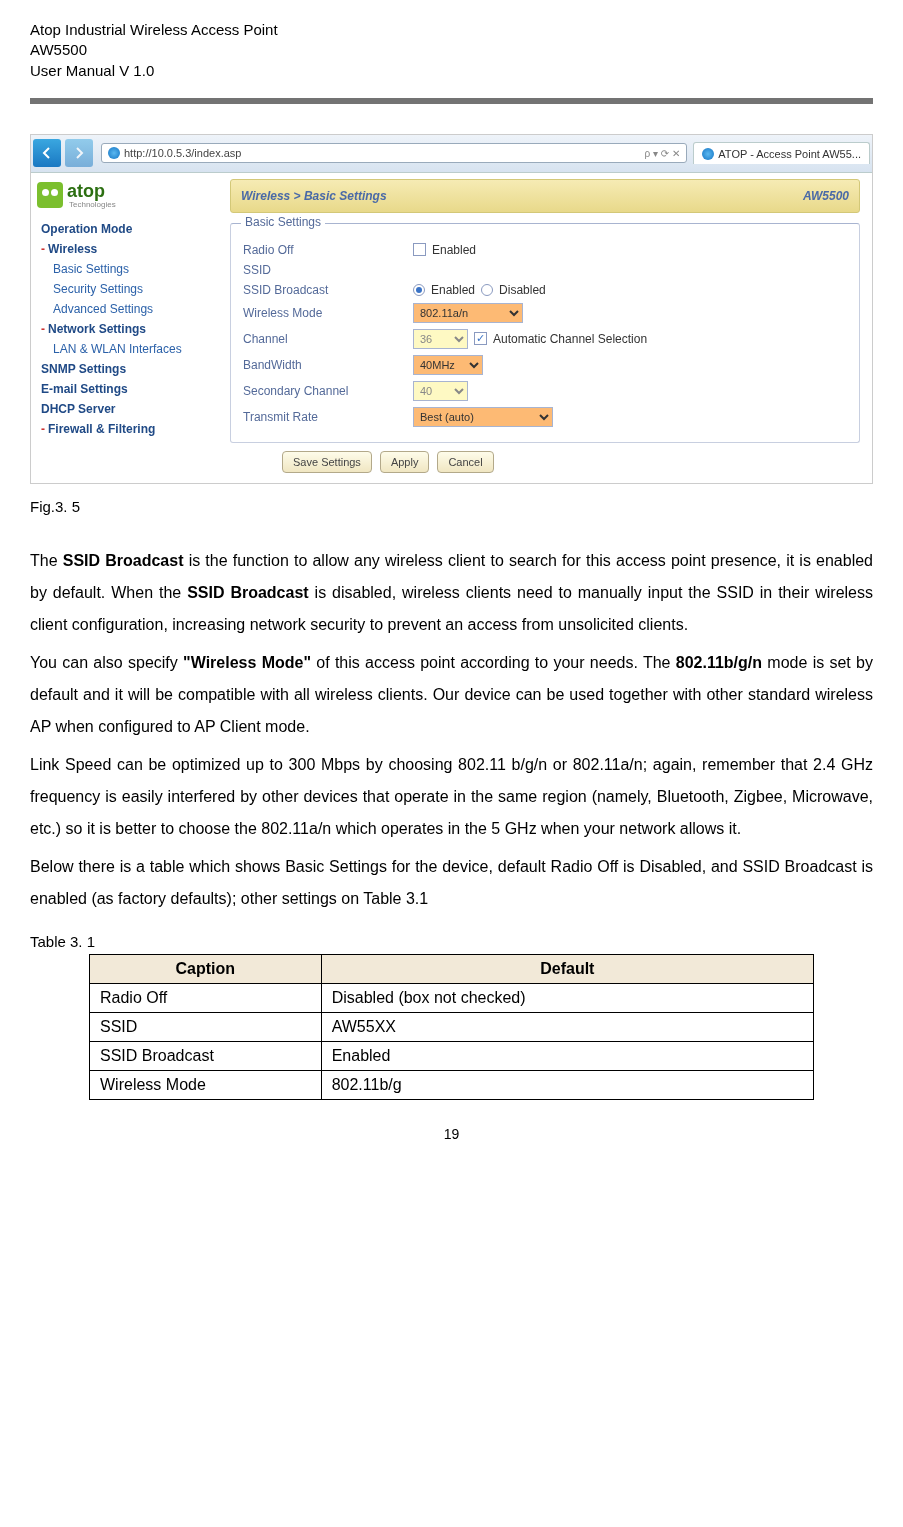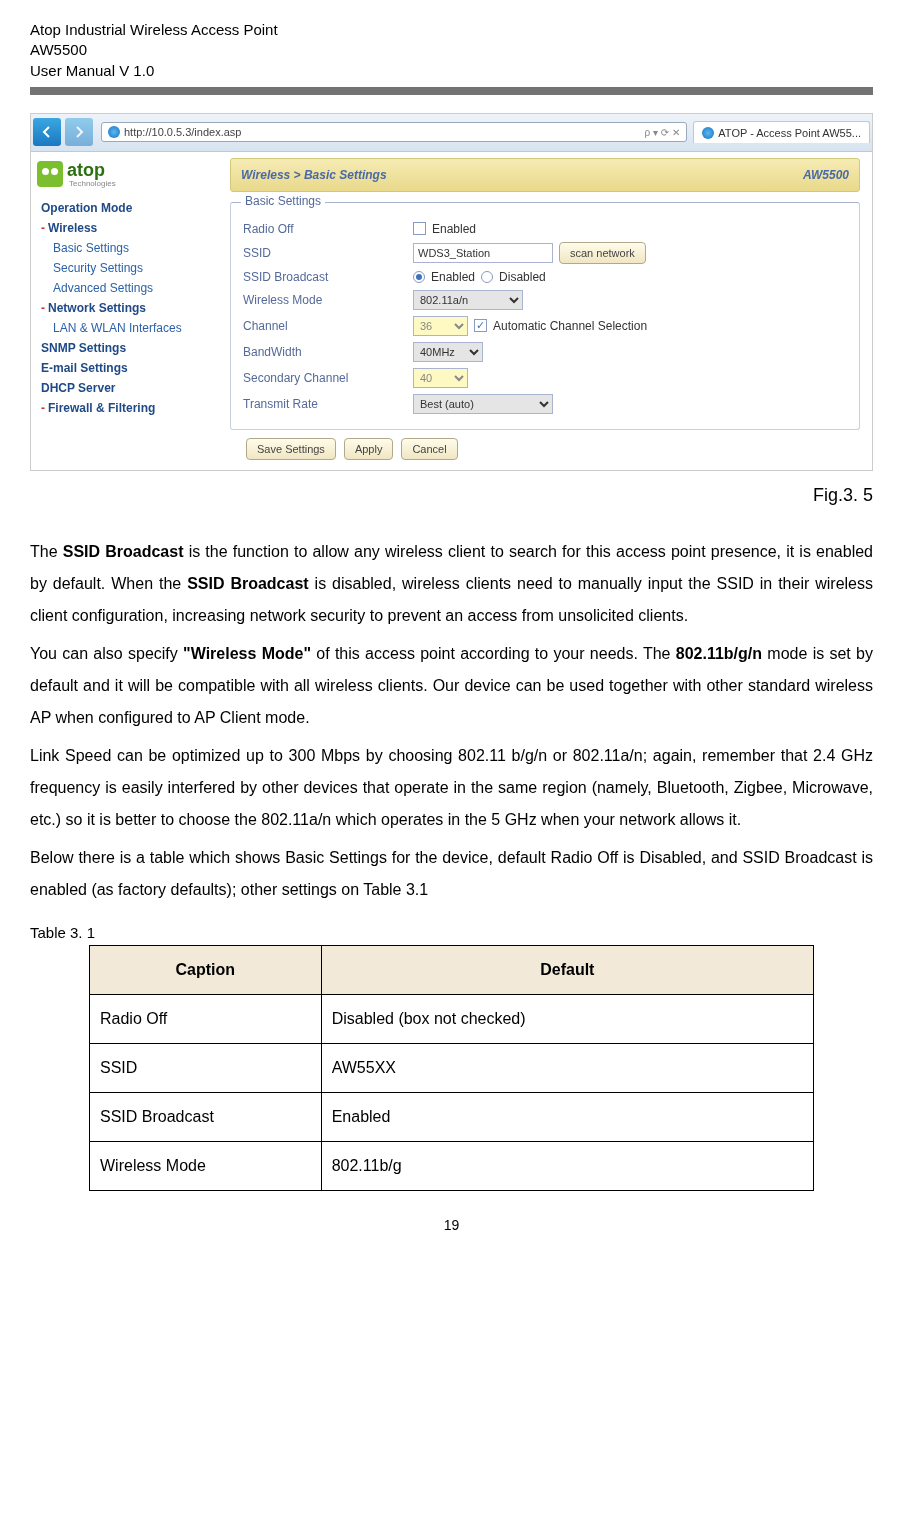--- a/index.html
+++ b/index.html
@@ -5,23 +5,23 @@
   * { box-sizing: border-box; margin: 0; padding: 0; }
   body {
     font-family: Arial, sans-serif;
     background: #fff;
     color: #000;
     width: 903px;
     margin: 0 auto;
     padding: 20px 30px 20px 30px;
   }
   .header-block {
-    border-bottom: 8px solid #737373;
-    padding-bottom: 6px;
-    margin-bottom: 18px;
+    border-bottom: 6px solid #737373;
+    padding-bottom: 17px;
+    margin-bottom: 30px;
   }
   .header-block p {
     font-size: 15px;
     line-height: 1.35;
   }
   
   .screenshot {
     border: 1px solid #ccc;
     margin: 8px 0 14px 0;
     background: #fff;
@@ -158,38 +158,38 @@
     border:1px solid #a8b4d0;
     background:#fff;
     height:20px;
     padding:0 4px;
     font-size:11px;
     color:#333;
     width:140px;
   }
   .select-input {
     border:1px solid #a8b4d0;
-    background:#e5e5e5;
+    background:#fdba74;
     height:20px;
     font-size:11px;
     color:#333;
     padding:0 2px;
   }
   .select-input.disabled { background:#fef9c3; color:#888; }
   .btn-grey {
     border:1px solid #b3a98a;
     background:linear-gradient(#fefcea,#f0e6c2);
     height:22px;
     padding:0 10px;
     font-size:11px;
     border-radius:4px;
     color:#444;
     cursor:pointer;
   }
-  .btn-row { display:flex; gap:8px; padding-left:16px; }
+  .btn-row { display:flex; gap:8px; padding-left:16px;margin-left:36px; }
   .checkbox-mock {
     width:13px; height:13px;
     border:1px solid #8a9ac0;
     background:#fff;
     display:inline-block;
   }
   .checkbox-mock.checked::after {
     content:"✓";
     color:#3a73c6;
     font-size:11px;
@@ -207,22 +207,22 @@
   .radio-mock.checked::after {
     content:"";
     position:absolute;
     width:6px; height:6px;
     background:#3a73c6;
     border-radius:50%;
     top:2px; left:2px;
   }
   
   .fig-caption {
-    text-align:right;
-    font-size:18px;
+    text-align:left;
+    font-size:15px;
     margin:8px 0 30px 0;
   }
   
   .body-text p {
     font-size: 16px;
     line-height: 2.0;
     text-align: justify;
     margin-bottom: 6px;
   }
   .body-text strong { font-weight:bold; }
@@ -231,21 +231,21 @@
     margin: 18px 0 4px 0;
   }
   table.defaults {
     border-collapse: collapse;
     width: 86%;
     margin: 0 auto;
     font-size: 16px;
   }
   table.defaults th, table.defaults td {
     border: 1px solid #000;
-    padding: 15px 10px;
+    padding: 5px 10px;
     text-align: left;
   }
   table.defaults th {
     background: #f2e9d8;
     text-align: center;
     font-weight: bold;
   }
   table.defaults th.caption-col { width: 32%; }
   .page-num {
     text-align:center;
@@ -314,24 +314,20 @@
         <div class="fieldset-title">Basic Settings</div>
         <div class="setting-row">
           <div class="lbl">Radio Off</div>
           <div class="val">
             <span class="checkbox-mock"></span>
             <span>Enabled</span>
           </div>
         </div>
         <div class="setting-row">
           <div class="lbl">SSID</div>
-          <div class="val">
-            <input class="text-input" value="WDS3_Station" style="">
-            <button class="btn-grey">scan network</button>
-          </div>
         </div>
         <div class="setting-row">
           <div class="lbl">SSID Broadcast</div>
           <div class="val">
             <span class="radio-mock checked"></span>
             <span>Enabled</span>
             <span class="radio-mock"></span>
             <span>Disabled</span>
           </div>
         </div>

